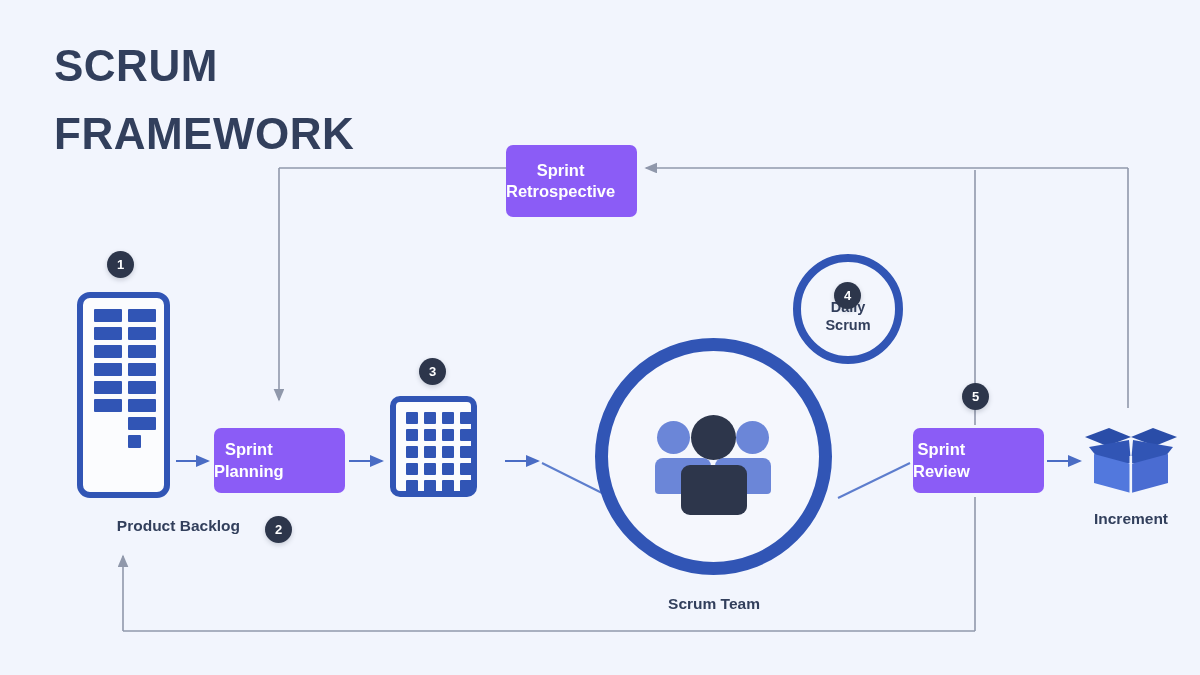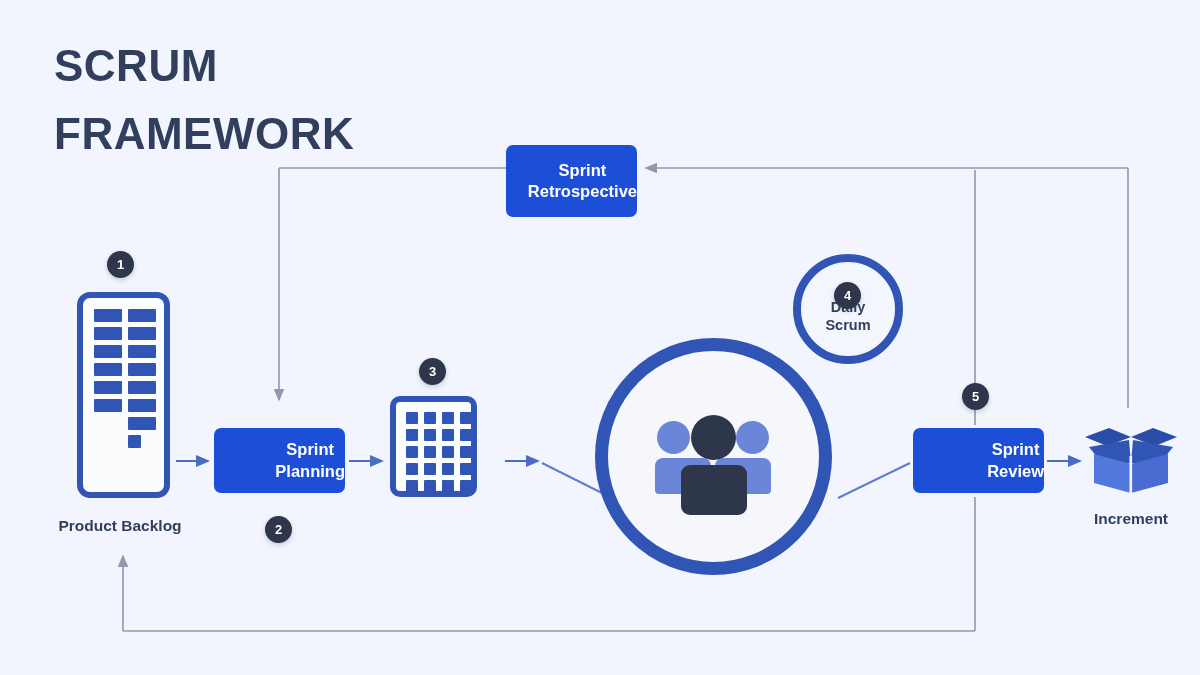--- a/index.html
+++ b/index.html
@@ -20,27 +20,27 @@
   }
   #title .ln{display:block;}
   #title .ln2{margin-top:24px;}
 
   
   #wires{position:absolute;left:0;top:0;width:1200px;height:675px;}
 
   
   .procbox{
     position:absolute;
-    background:#1d4ed8;
+    background:#8b5cf6;
     border-radius:7px;
     color:#ffffff;
     font-weight:bold;
     font-size:16.5px;
     line-height:1.28;
-    display:flex;align-items:center;justify-content:flex-end;
+    display:flex;align-items:center;justify-content:flex-start;
     text-align:center;
     box-sizing:border-box;
   }
   .procbox span{display:block;white-space:pre-line;}
 
   
   .badge{
     position:absolute;
     width:27px;height:27px;border-radius:50%;
     background:#2d364b;color:#fff;
@@ -164,21 +164,21 @@
         <div class="pb-bar"></div>
         <div class="pb-bar"></div>
       <div class="pb-bar"></div>
         <div class="pb-bar"></div>
         <div class="pb-bar"></div>
       <div class="pb-bar"></div>
     </div>
     <div class="pb-sq" style="left:45px;top:137px;"></div>
   </div>
 
-  <div class="caption" style="left:0px;top:517px;width:240px;">Product Backlog</div>
+  <div class="caption" style="left:0px;top:517px;width:240px;text-align:right;">Product Backlog</div>
 
   <div class="procbox" style="left:214px;top:428px;width:131px;height:65px;">
     <span>Sprint
 Planning</span>
   </div>
   <div class="badge" style="left:265px;top:516px;">2</div>
 
   <div class="badge" style="left:419px;top:358px;">3</div>
 
   <div id="sb-icon">
@@ -214,20 +214,21 @@
     <div class="person-head" style="left:0px;top:6px;width:33px;height:33px;background:#6b86d8;"></div>
     <div class="person-body" style="left:-2px;top:43px;width:56px;height:36px;background:#6b86d8;border-radius:8px 8px 4px 4px;"></div>
 
     <div class="person-head" style="left:79px;top:6px;width:33px;height:33px;background:#6b86d8;"></div>
     <div class="person-body" style="left:58px;top:43px;width:56px;height:36px;background:#6b86d8;border-radius:8px 8px 4px 4px;"></div>
 
     <div class="person-head" style="left:34px;top:0px;width:45px;height:45px;background:#2d364b;"></div>
     <div class="person-body" style="left:24px;top:50px;width:66px;height:50px;background:#2d364b;border-radius:9px;"></div>
   </div>
 
+  <div class="caption" style="left:594px;top:595px;width:240px;">Scrum Team</div>
 
   <div id="daily-ring">
     <div class="badge" style="left:33px;top:20px;">4</div>
     <div id="daily-text">Daily
 Scrum</div>
   </div>
 
   <div class="badge" style="left:962px;top:383px;">5</div>
 
   <div class="procbox" style="left:913px;top:428px;width:131px;height:65px;">

